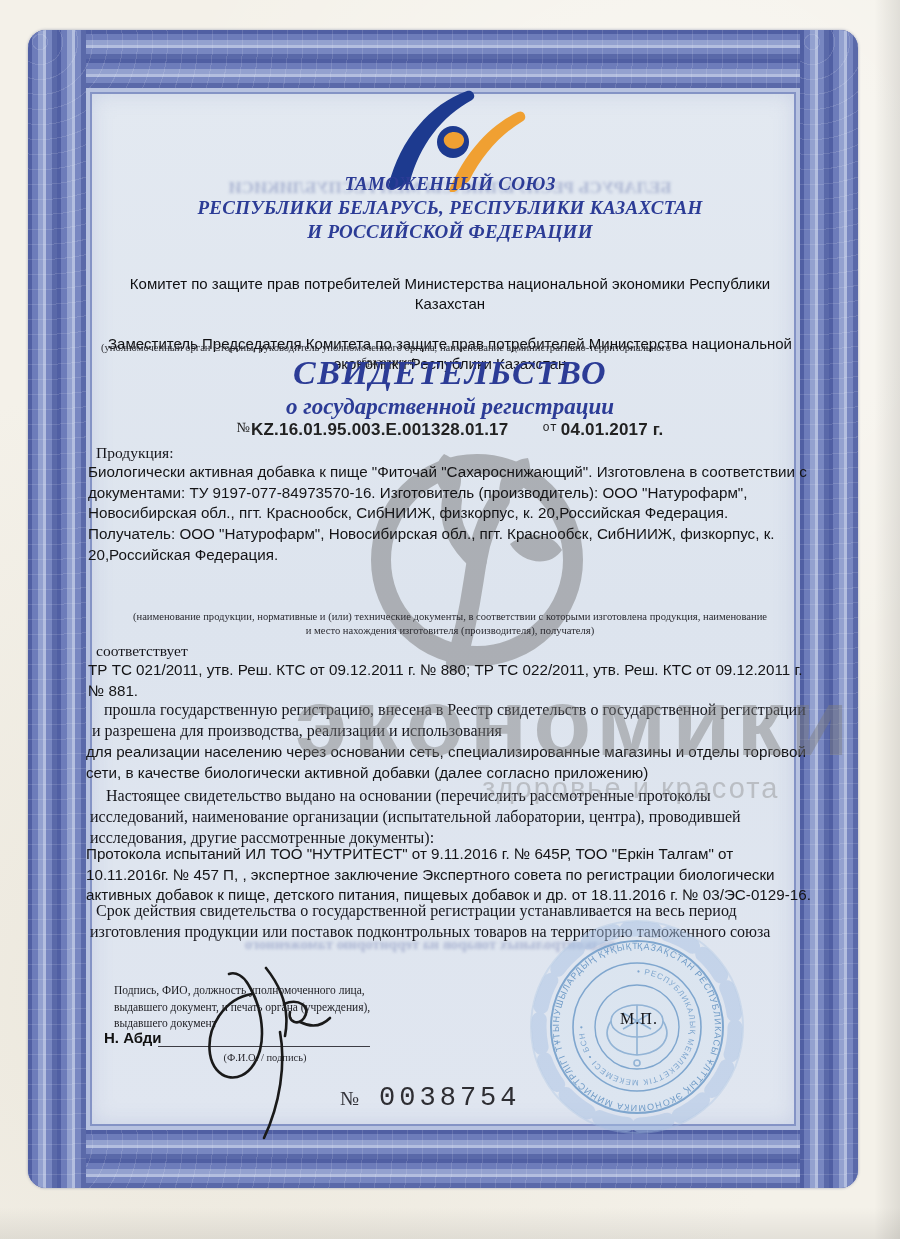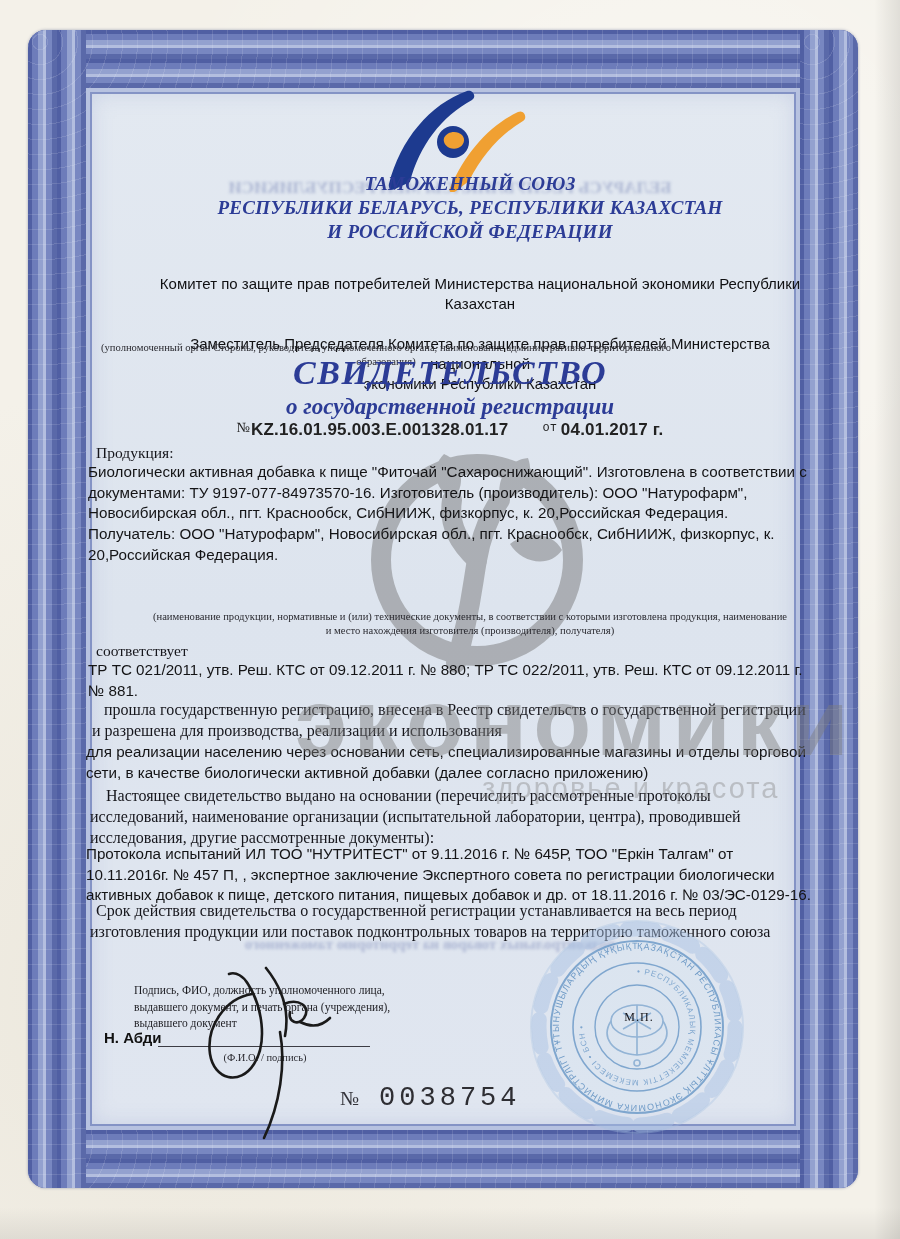--- a/index.html
+++ b/index.html
@@ -25,21 +25,21 @@
     background:repeating-radial-gradient(circle at 12px 12px, transparent 0 7px, rgba(255,255,255,.12) 7px 8px, transparent 8px 15px);}
   .sheet{position:absolute;left:58px;top:58px;right:58px;bottom:58px;
          background:linear-gradient(180deg,#e3e9f1,#dde4ee 50%,#e0e6f0);
          border:4px solid #b7c2e0;
          box-shadow:inset 0 0 0 2px #8493c5, inset 0 0 22px rgba(120,135,190,.25);}
   
   .abs{position:absolute;}
   .serif{font-family:"Liberation Serif",serif;}
   .sans{font-family:"Liberation Sans",sans-serif;}
   .ctr{text-align:center;}
-  .pre{white-space:pre-line;padding-left:20px;}
+  .pre{white-space:pre-line;}
   .blue{color:#2c3c96;}
   .union-title{font-size:19px;line-height:1.25;font-weight:bold;font-style:italic;letter-spacing:.3px;z-index:3;}
   .authority-block{font-size:15px;line-height:1.33;color:#101012;z-index:3;}
   .authority-block p{margin:0;}
   .small-note{font-size:10.6px;color:#2a2a30;line-height:1.35;z-index:3;}
   .doc-title{font-size:34px;font-weight:bold;font-style:italic;letter-spacing:1.5px;z-index:3;}
   .doc-subtitle{font-size:23px;font-weight:bold;font-style:italic;z-index:3;}
   .num-row{font-size:17px;z-index:3;color:#222;}
   .num-row .nosign{font-family:"Liberation Serif",serif;font-size:14px;position:relative;top:-3px;margin-right:1px;}
   .num-row .numval{font-family:"Liberation Sans",sans-serif;font-weight:bold;letter-spacing:.2px;}
@@ -47,21 +47,21 @@
   .p-serif{font-size:16px;line-height:1.3;color:#16161c;z-index:3;}
   .p-sans{font-family:"Liberation Sans",sans-serif;font-size:15.2px;line-height:1.36;color:#141416;z-index:3;}
   .label-serif{font-size:15.5px;color:#16161c;z-index:3;}
   .sig-label{font-size:11.5px;line-height:1.45;color:#1d1d22;z-index:3;}
   .sig-name{font-family:"Liberation Sans",sans-serif;font-size:15px;font-weight:bold;color:#111;z-index:4;}
   .sig-line{border-bottom:1.5px solid #3c3c44;z-index:3;}
   .sig-caption{font-size:10.5px;color:#2a2a30;z-index:3;}
   .serial-row{display:flex;align-items:baseline;gap:20px;z-index:4;}
   .serial-no{font-size:20px;color:#33333a;}
   .serial-digits{font-family:"Liberation Mono",monospace;font-size:27px;letter-spacing:4px;color:#2e2e33;}
-  .mp{font-size:12px;letter-spacing:1px;color:#15151a;z-index:5;}
+  .mp{font-size:16px;letter-spacing:1px;color:#15151a;z-index:5;}
   .wm-brand{font-family:"Liberation Sans",sans-serif;font-weight:bold;font-size:95px;letter-spacing:6px;
             color:rgba(125,125,125,.45);z-index:4;pointer-events:none;}
   .wm-tagline{font-family:Liberation Sans, sans-serif;font-size:29px;letter-spacing:2px;
             color:rgba(135,135,135,.42);z-index:4;pointer-events:none;}
   .bleed{font-weight:bold;font-size:17px;color:rgba(90,105,165,.38);filter:blur(1.6px);
          transform:scaleX(-1);z-index:1;text-align:center;}
   svg{display:block;}
 </style>
 </head>
 <body>

